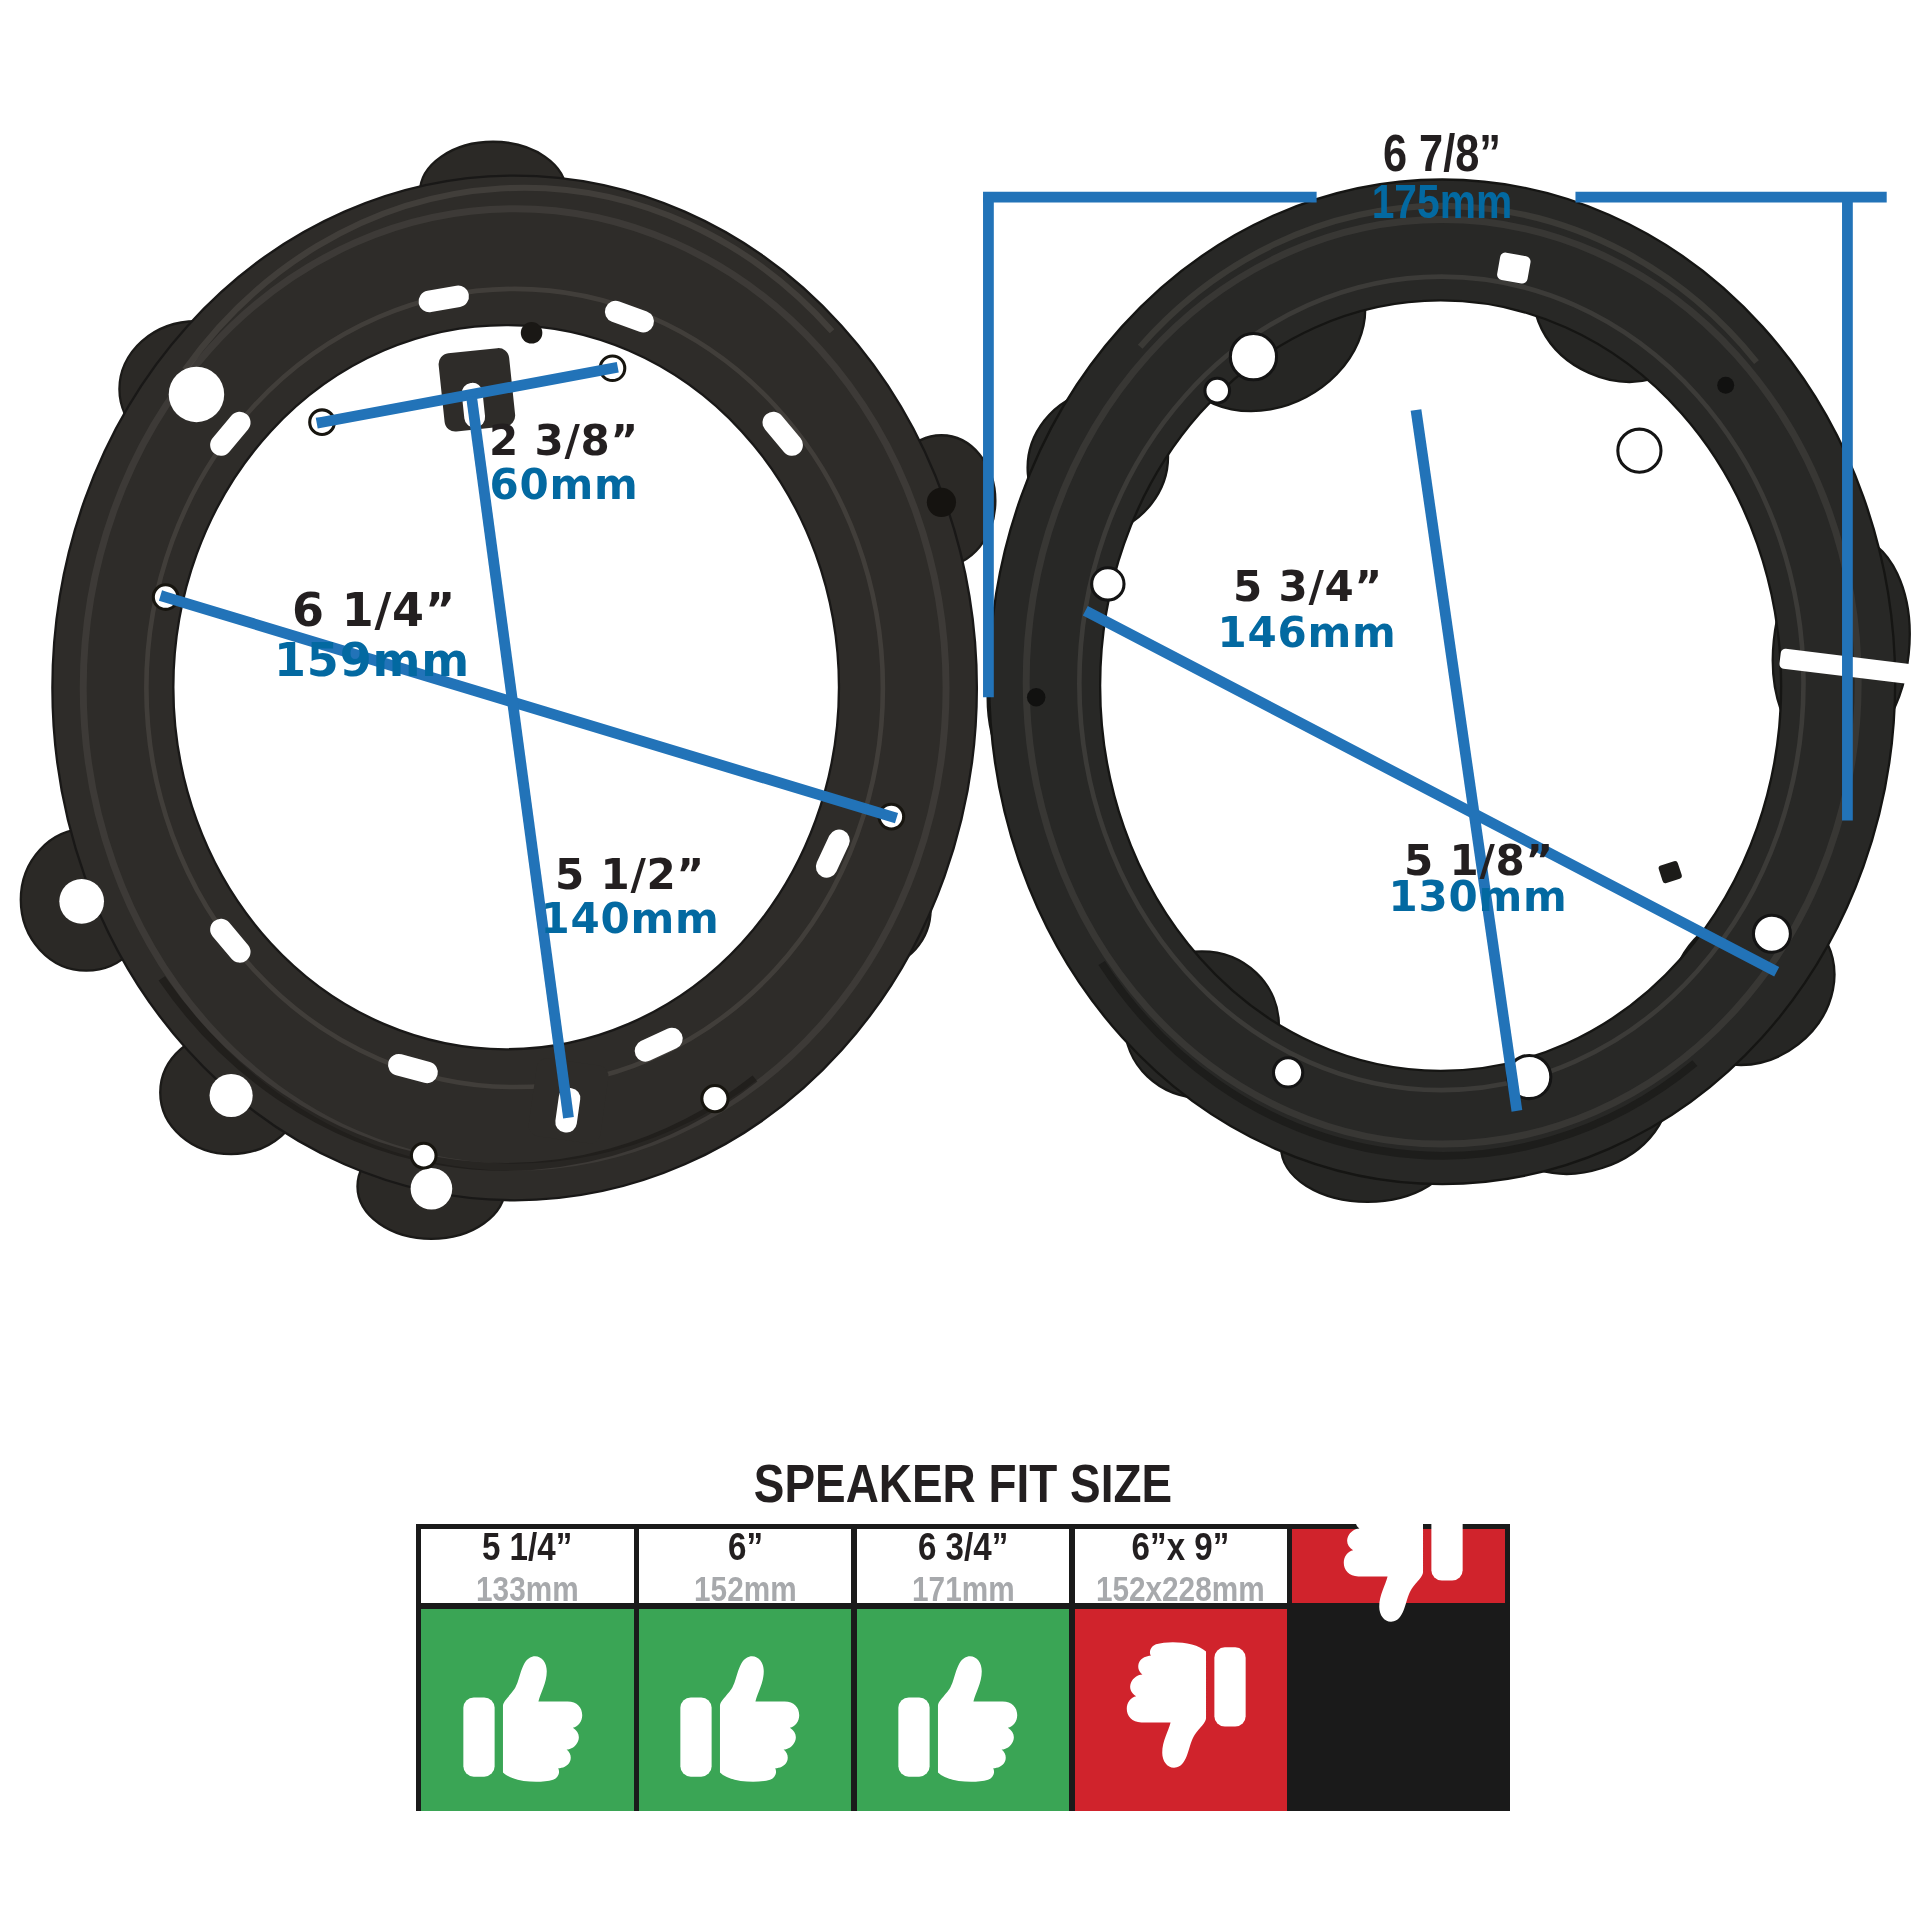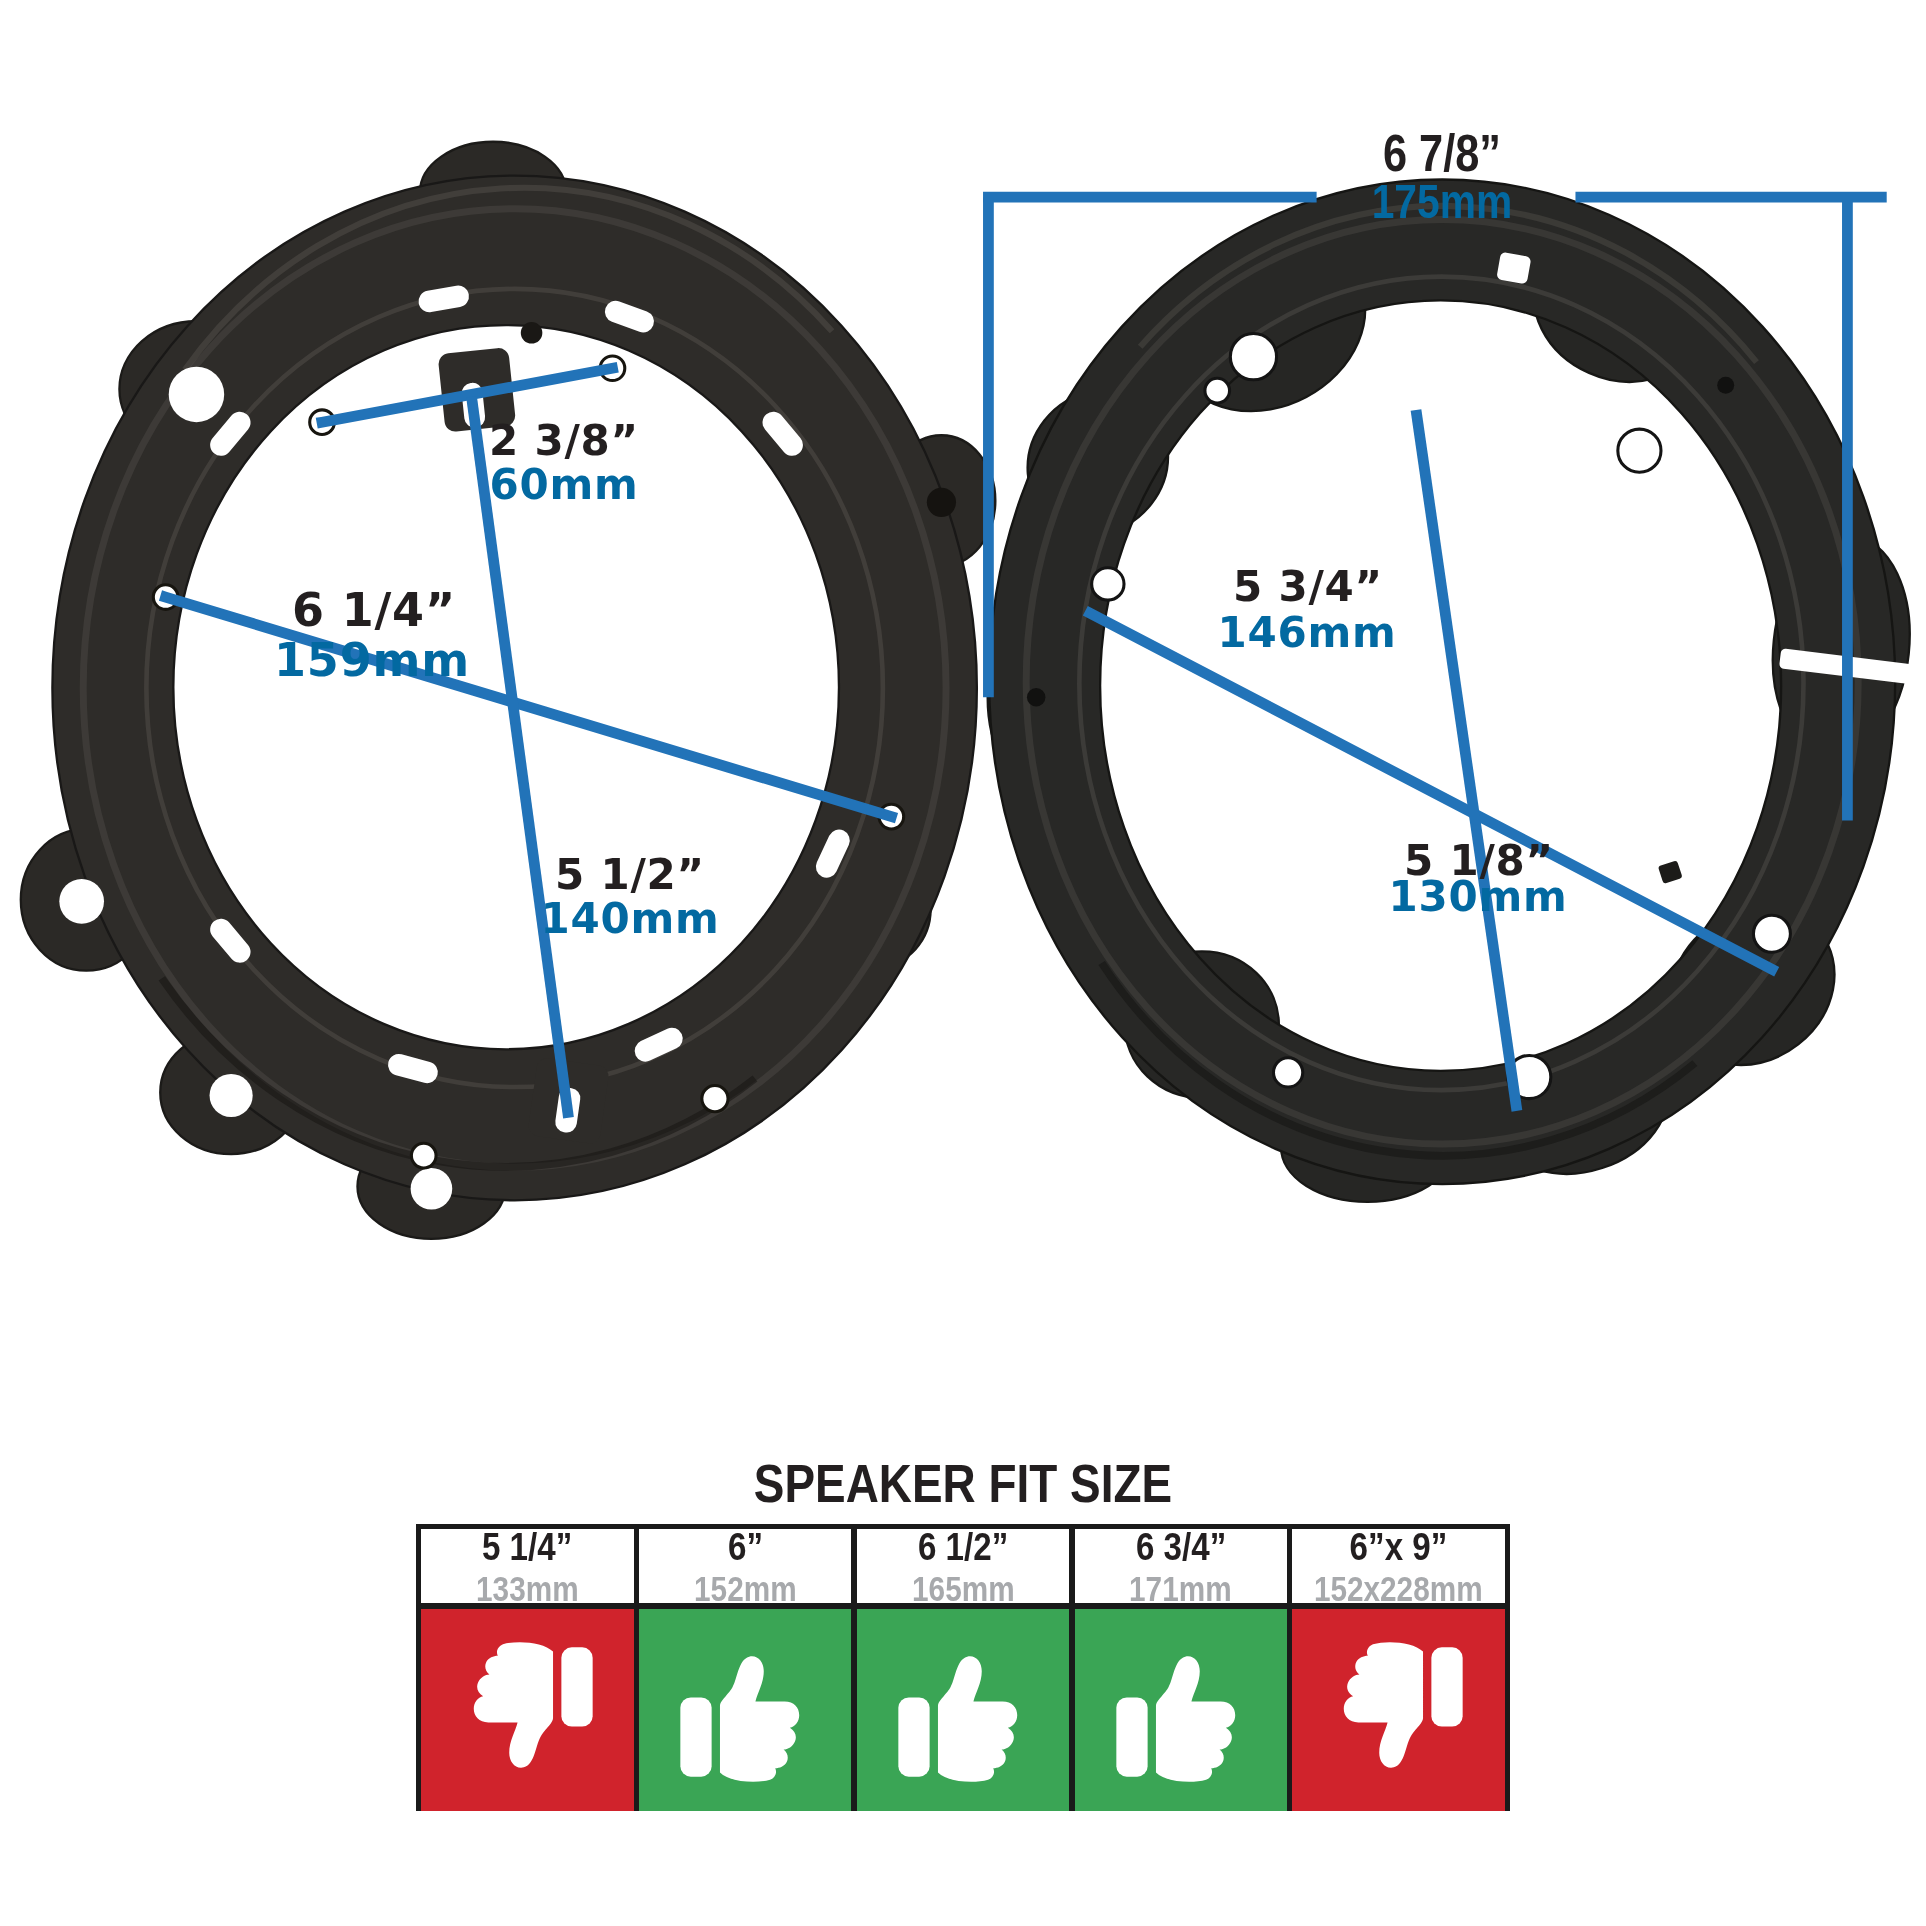--- a/index.html
+++ b/index.html
@@ -181,24 +181,20 @@
 
       <div class="fit-head cond">
         <span class="sz squeeze">5 1/4”</span>
         <span class="mm squeeze">133mm</span>
       </div>
       <div class="fit-head cond">
         <span class="sz squeeze">6”</span>
         <span class="mm squeeze">152mm</span>
       </div>
       <div class="fit-head cond">
-        <span class="sz squeeze">6 1/2”</span>
-        <span class="mm squeeze">165mm</span>
-      </div>
-      <div class="fit-head cond">
         <span class="sz squeeze">6 3/4”</span>
         <span class="mm squeeze">171mm</span>
       </div>
       <div class="fit-head cond">
         <span class="sz squeeze">6”x 9”</span>
         <span class="mm squeeze">152x228mm</span>
       </div>
 
       <div class="fit-cell" style="background: rgb(208, 35, 44);">
         <svg class="thumb thumb-down" viewBox="0 0 140 140">

